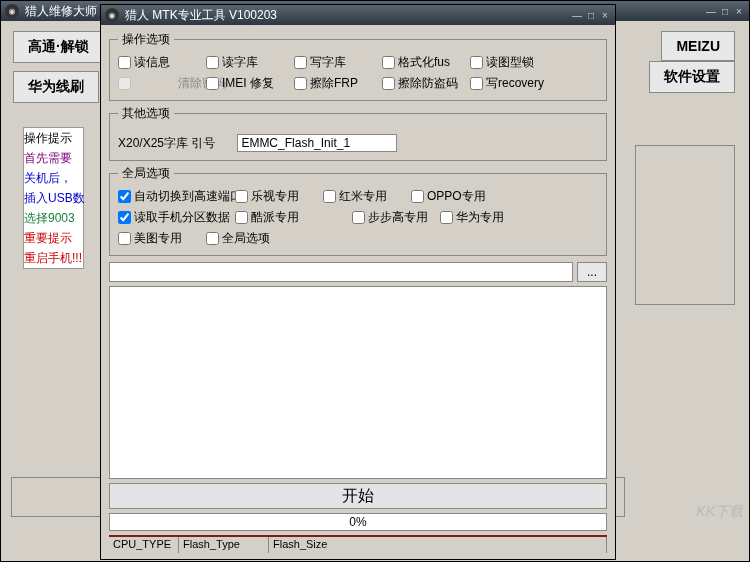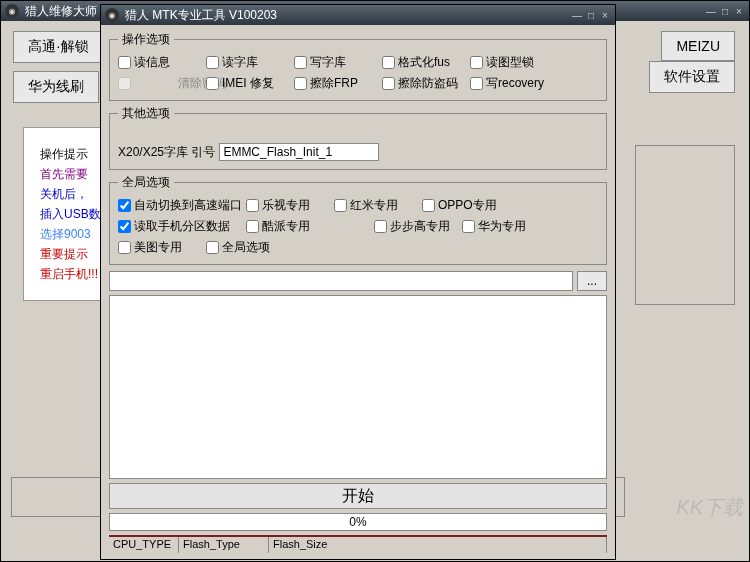--- a/index.html
+++ b/index.html
@@ -8,45 +8,45 @@
 .window { position: absolute; background: #d4d0c8; border: 1px solid #000; }
 .titlebar { background: linear-gradient(to bottom, #5a6670, #2c3640); height: 20px; display: flex; align-items: center; padding: 0 4px; color: #fff; }
 .titlebar .icon { width: 14px; height: 14px; background: #333; border-radius: 50%; margin-right: 6px; flex-shrink: 0; display: flex; align-items: center; justify-content: center; font-size: 8px; color: #ddd; }
 .titlebar .title { flex: 1; font-size: 12px; }
 .titlebar .controls { display: flex; gap: 2px; }
 .titlebar .controls span { width: 12px; height: 12px; display: flex; align-items: center; justify-content: center; font-size: 10px; color: #ccc; cursor: pointer; }
 
 .main-window { left: 0; top: 0; width: 750px; height: 562px; }
 .main-content { padding: 8px; position: relative; height: calc(100% - 20px); }
 
-.btn-main { display: inline-block; background: #e8e8e8; border: 1px solid #888; padding: 6px 14px; font-size: 14px; cursor: pointer; margin: 4px 2px; font-weight: normal; }
+.btn-main { display: inline-block; background: #e8e8e8; border: 1px solid #888; padding: 6px 14px; font-size: 14px; cursor: pointer; margin: 4px 2px; font-weight: bold; }
 .btn-right { position: absolute; right: 12px; }
 
-.tip-panel { position: absolute; left: 22px; top: 106px; width: 87px; background: #fff; border: 1px solid #999; padding: 16px; font-size: 12px; line-height: 20px; }
+.tip-panel { position: absolute; left: 22px; top: 106px; width: 61px; background: #fff; border: 1px solid #999; padding: 0; font-size: 12px; line-height: 20px; }
 .tip-panel div { white-space: nowrap; }
 
 .bottom-output { position: absolute; left: 10px; bottom: 44px; right: 124px; height: 40px; border: 1px solid #888; background: #d4d0c8; }
 .right-box { position: absolute; right: 14px; top: 124px; width: 100px; height: 160px; border: 1px solid #888; }
 
-.watermark { position: absolute; right: 6px; bottom: 40px; color: #999; font-style: italic; font-size: 20px; opacity: 0.4; }
+.watermark { position: absolute; right: 6px; bottom: 40px; color: #999; font-style: italic; font-size: 14px; opacity: 0.4; }
 
 
 .tool-window { left: 100px; top: 4px; width: 516px; height: 556px; }
 .tool-content { padding: 6px 8px; height: calc(100% - 20px); display: flex; flex-direction: column; gap: 4px; background: #d4d0c8; }
 
 fieldset { border: 1px solid #888; padding: 6px 8px 8px; }
 legend { padding: 0 4px; }
 
 .row { display: flex; flex-wrap: wrap; gap: 4px 0; }
 .chk { display: flex; align-items: center; width: 88px; font-size: 12px; white-space: nowrap; }
 .chk input { margin-right: 3px; }
-.chk.wide { width: 128px; }
+.chk.wide { width: 117px; }
 .disabled { color: #888; gap: 44px; }
 
-.field-row { display: flex; align-items: center; margin-top: 15px; gap: 4px; }
+.field-row { display: flex; align-items: center; margin-top: 6px; gap: 22px; }
 .field-row label { white-space: nowrap; }
 .field-row input[type=text] { border: 1px solid #888; padding: 1px 3px; font-size: 12px; background: #fff; }
 
 .path-row { display: flex; gap: 4px; margin-top: 2px; }
 .path-row input { flex: 1; border: 1px solid #888; height: 20px; padding: 0 4px; background: #fff; }
 .path-row button { width: 30px; border: 1px solid #888; background: #e8e8e8; cursor: pointer; }
 
 .log-box { flex: 1; border: 1px solid #888; background: #fff; min-height: 140px; }
 
 .start-btn { border: 1px solid #888; background: #e4e4e4; height: 26px; font-size: 16px; cursor: pointer; }
@@ -76,21 +76,21 @@
     <button class="btn-main" style="position:absolute;left:10px;top:6px">高通·解锁</button>
     <button class="btn-main" style="position:absolute;left:10px;top:46px">华为线刷</button>
     <button class="btn-main btn-right" style="top:6px">MEIZU</button>
     <button class="btn-main btn-right" style="top:36px">软件设置</button>
 
     <div class="tip-panel">
       <div>操作提示</div>
       <div style="color:#800080">首先需要</div>
       <div style="color:#0000cc">关机后，</div>
       <div style="color:#0000cc">插入USB数</div>
-      <div style="color:#3b82f6">选择9003</div>
+      <div style="color:#15803d">选择9003</div>
       <div style="color:#cc0000">重要提示</div>
       <div style="color:#cc0000">重启手机!!!</div>
     </div>
 
     <div class="right-box"></div>
     <div class="bottom-output"></div>
     <div class="watermark">KK下载</div>
   </div>
 </div>
 

